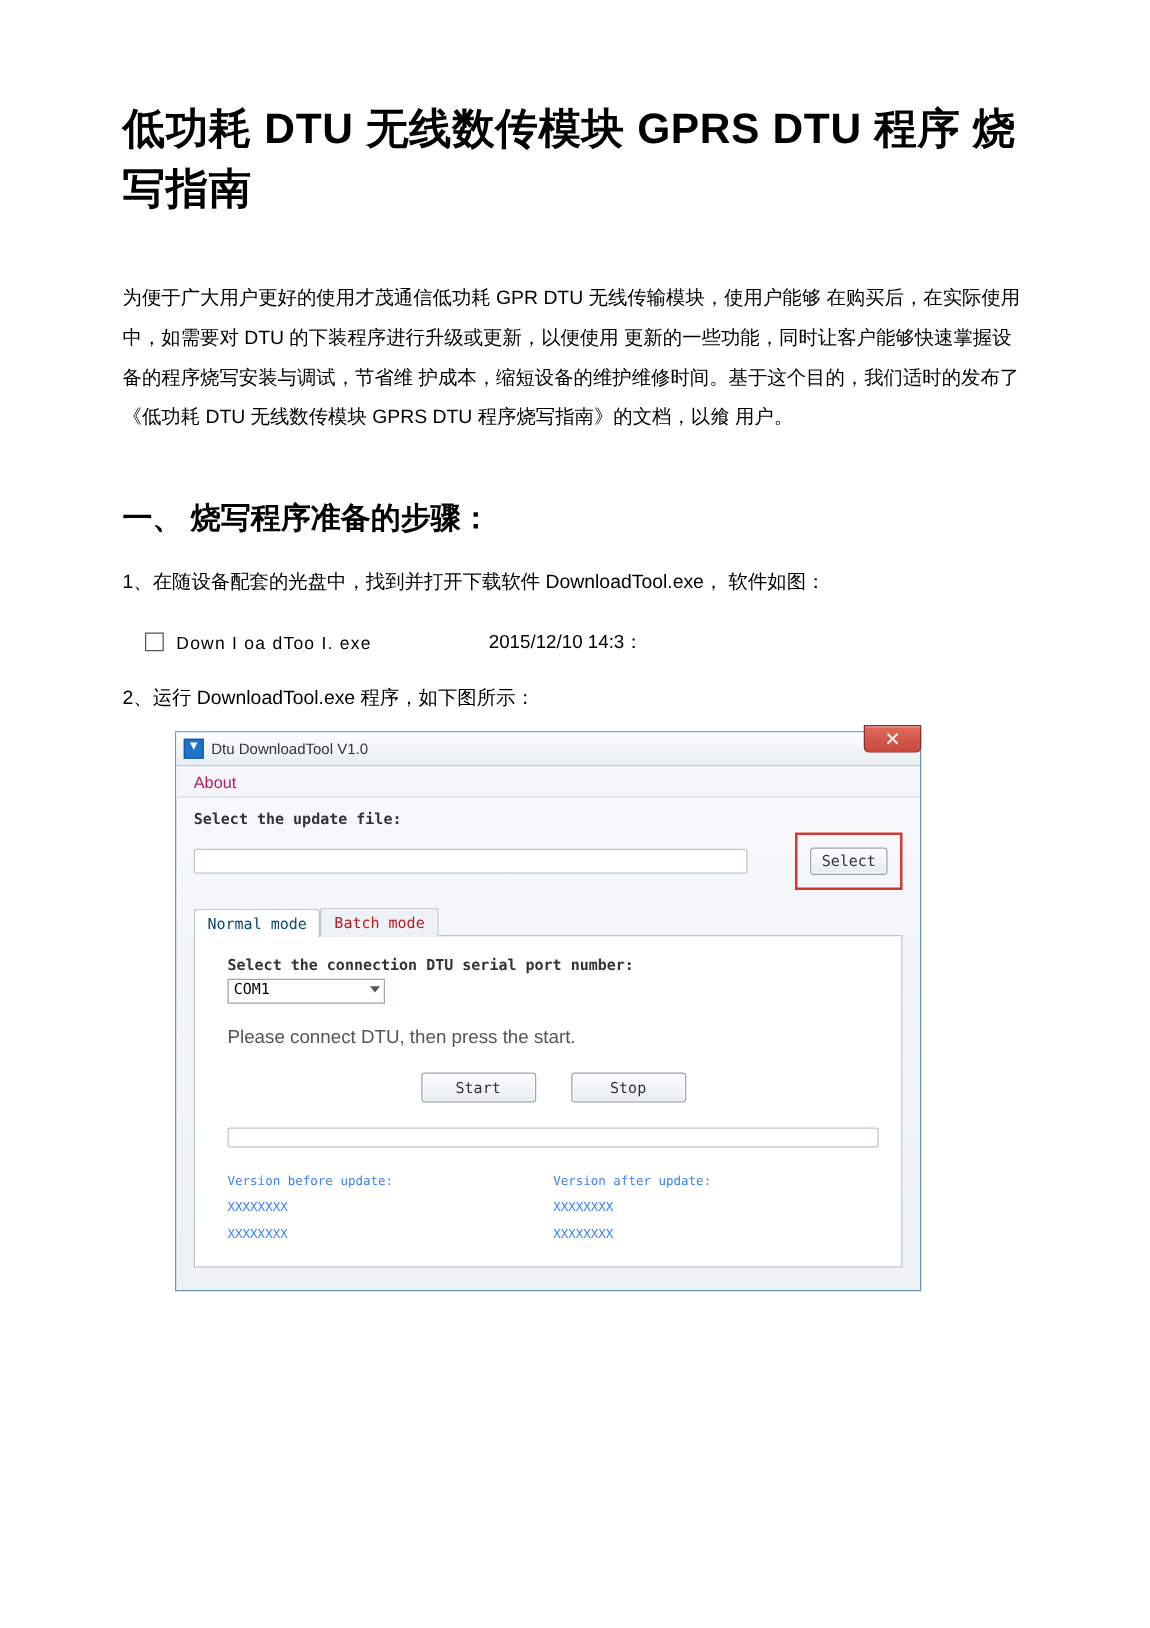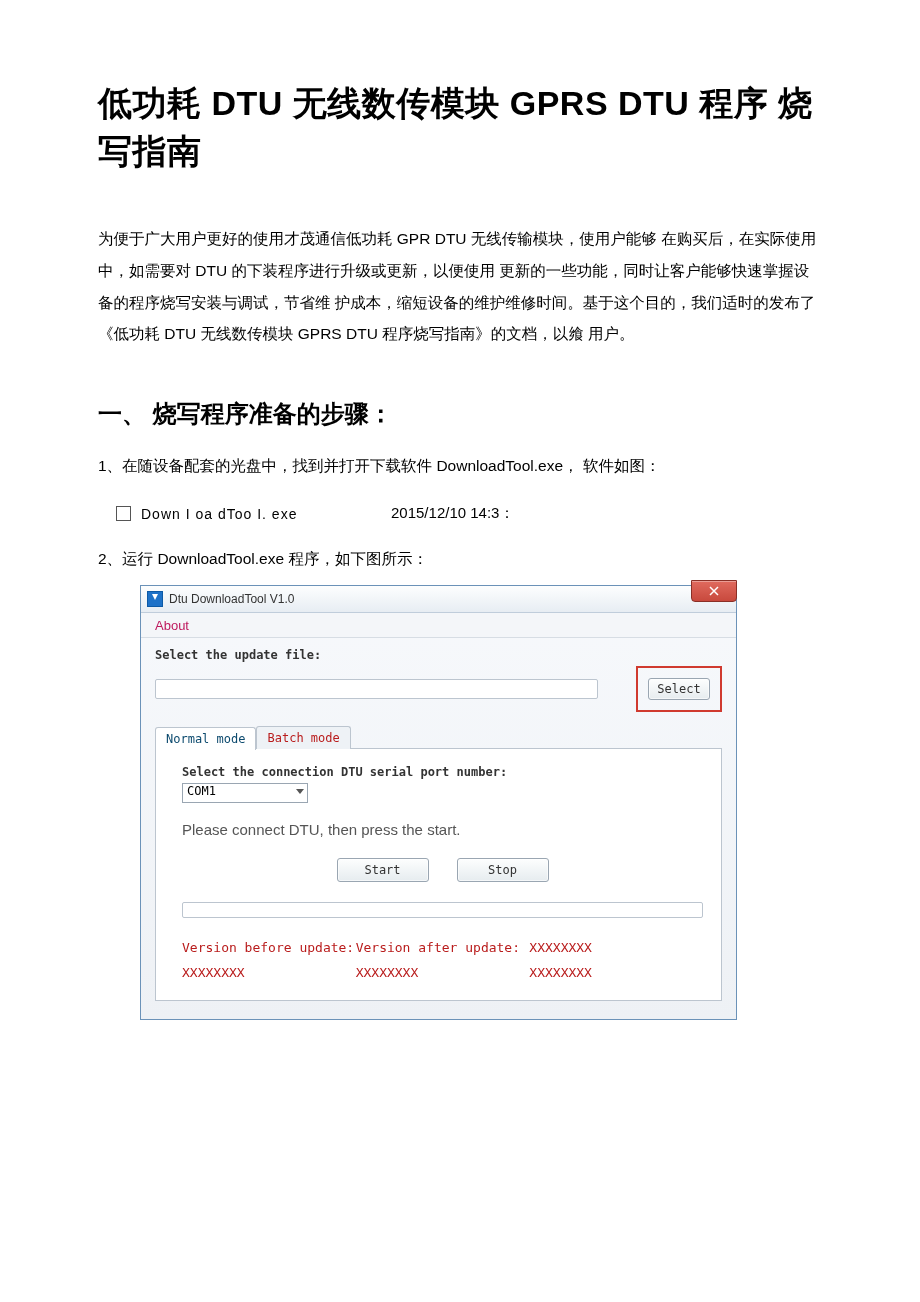--- a/index.html
+++ b/index.html
@@ -224,26 +224,26 @@
   .btn-row .win-btn { width:90px; height:22px; }
   .progress {
     margin-top:20px;
     height:14px;
     background:#fff;
     border:1px solid #bcc5cf;
     border-radius:2px;
   }
   .ver-grid {
     display:grid;
-    grid-template-columns: 1fr 1fr 1fr;
+    grid-template-columns: 1fr 1fr;
     margin-top:22px;
     row-gap:10px;
     font-family:"SimSun","NSimSun",monospace;
-    font-size:13px;
-    color:#b91c1c;
+    font-size:10px;
+    color:#3b82f6;
   }
 </style>
 </head>
 <body>
 
 <div class="page">
 
   <div class="title">低功耗 DTU 无线数传模块 GPRS DTU 程序 烧写指南</div>
 
   <div class="intro">为便于广大用户更好的使用才茂通信低功耗 GPR DTU 无线传输模块，使用户能够 在购买后，在实际使用中，如需要对 DTU 的下装程序进行升级或更新，以便使用 更新的一些功能，同时让客户能够快速掌握设备的程序烧写安装与调试，节省维 护成本，缩短设备的维护维修时间。基于这个目的，我们适时的发布了《低功耗 DTU 无线数传模块 GPRS DTU 程序烧写指南》的文档，以飨 用户。</div>

